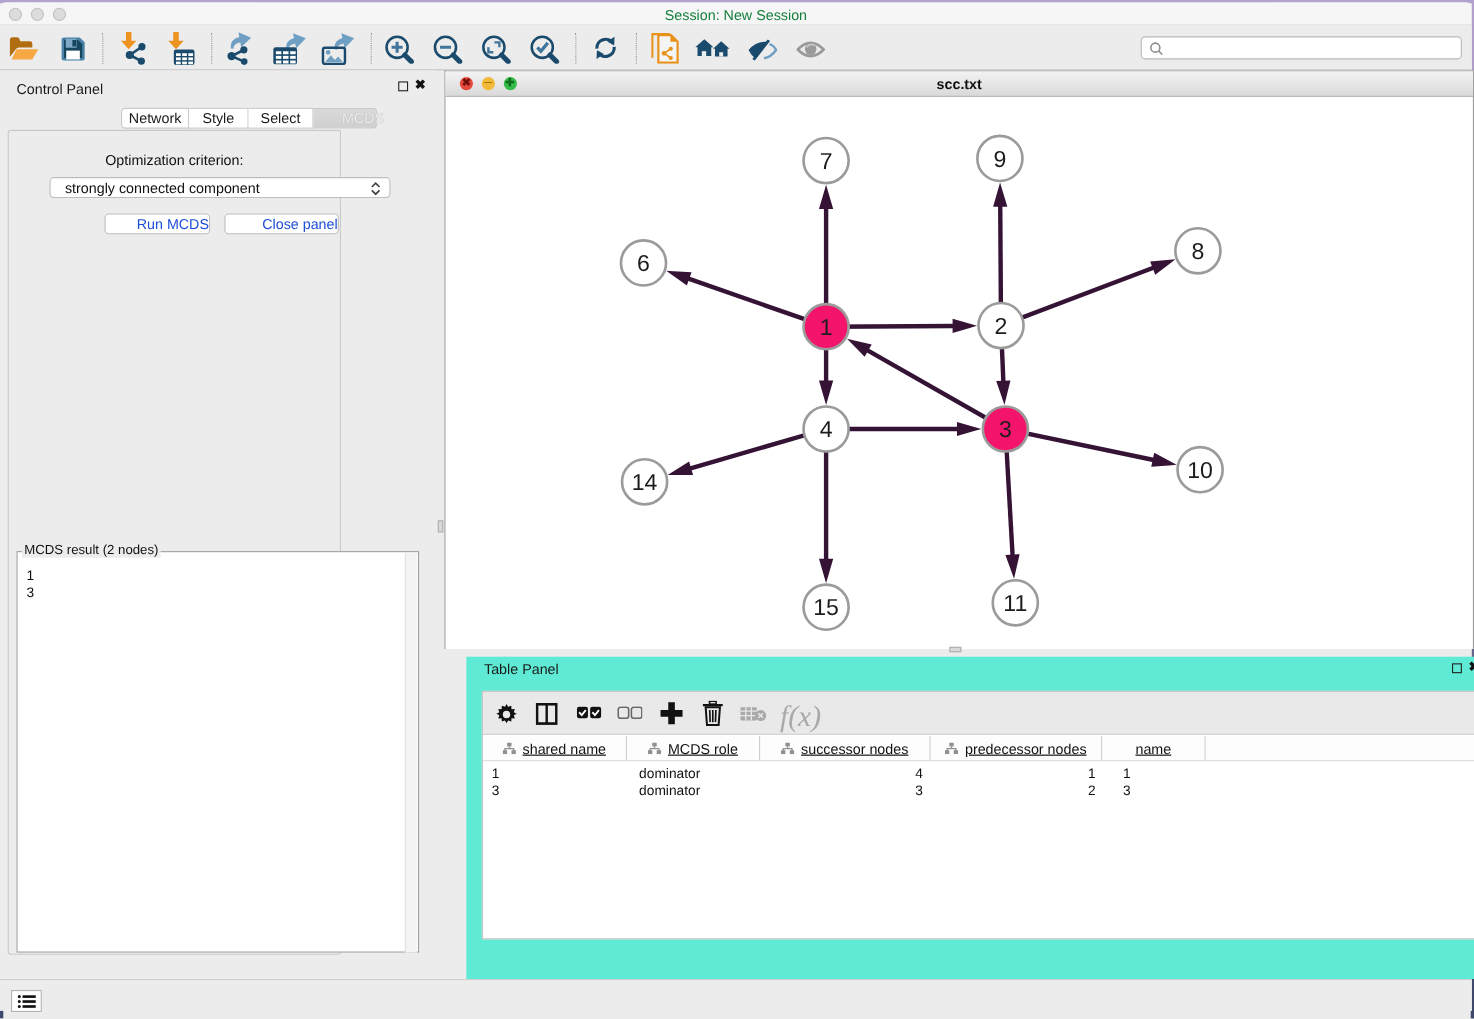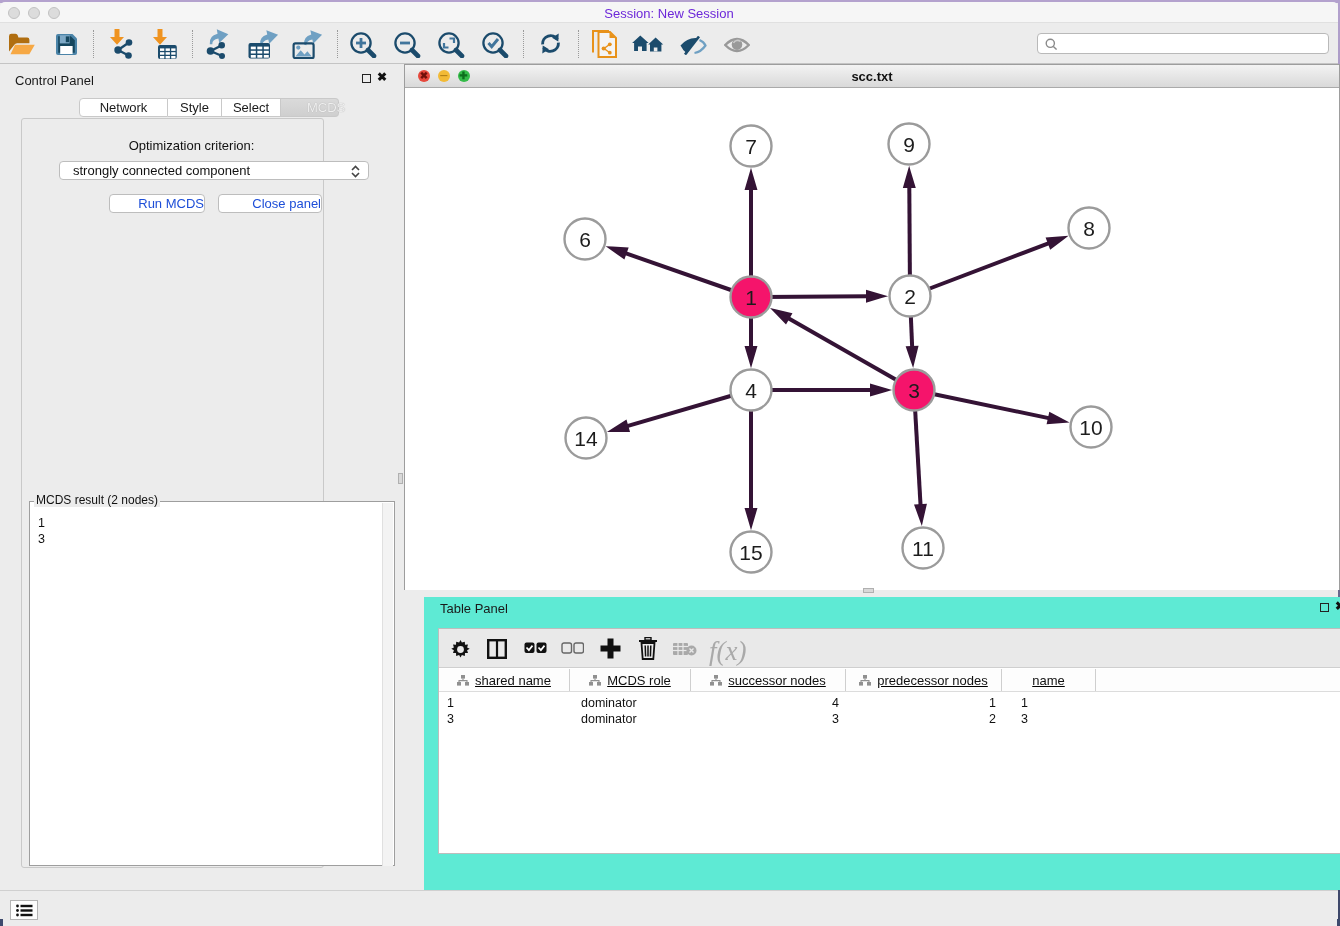--- a/index.html
+++ b/index.html
@@ -4,36 +4,36 @@
 <style>
 * { margin:0; padding:0; box-sizing:border-box; }
 html,body { width:1340px; height:926px; overflow:hidden; }
 body { font-family:"Liberation Sans", sans-serif; background:#ececec; position:relative; }
 .abs { position:absolute; }
 
 #desktop-top { left:0; top:0; width:1340px; height:3px; background:#b4a2ce; }
 #rightedge { right:0; top:0; width:2px; height:926px; background:linear-gradient(#b4a2ce, #3c4668); }
 #titlebar { left:0; top:2px; width:1338px; height:21px; background:#f6f6f6; border-radius:5px 5px 0 0; border-bottom:1px solid #e0e0e0; }
 .tl-gray { width:12px; height:12px; border-radius:50%; background:#dcdcdc; border:1px solid #c2c2c2; top:5px; }
-#wintitle { left:0; top:6px; width:1338px; text-align:center; font-size:13px; color:#6d28d9; }
+#wintitle { left:0; top:6px; width:1338px; text-align:center; font-size:13px; color:#15803d; }
 
 #toolbar { left:0; top:24px; width:1338px; height:40px; background:#ececec; border-bottom:1px solid #c4c4c4; }
 .tsep { top:6px; width:1px; height:28px; border-left:1px dotted #9a9a9a; }
 #searchbox { left:1037px; top:33px; width:292px; height:21px; background:#fff; border:1px solid #b9b9b9; border-radius:4px; }
 
 #cpanel { left:0; top:64px; width:395px; height:826px; background:#ececec; }
 .ptitle { font-size:13px; color:#1a1a1a; }
 .icon-sq { width:9px; height:9px; border:1.5px solid #222; display:inline-block; }
 .icon-x { font-size:12px; color:#111; font-weight:bold; }
 .tabrow { height:19px; display:flex; font-size:13px; }
 .tab { background:#fff; border:1px solid #c9c9c9; border-left:none; color:#1a1a1a; text-align:center; line-height:18px; }
 .tab.first { border-left:1px solid #c9c9c9; border-radius:4px 0 0 4px; }
 .tab.last { border-radius:0 4px 4px 0; }
 .tab.sel { background:linear-gradient(#dadada,#cfcfcf); color:#f0f0f0; text-shadow:0 0 1px #9d9d9d; }
-#cp-content { left:21px; top:54px; width:303px; height:750px; border:1px solid #c9c9c9; border-radius:3px; background:#ececec;padding-left:19px; }
+#cp-content { left:7px; top:54px; width:303px; height:750px; border:1px solid #c9c9c9; border-radius:3px; background:#ececec; }
 #optlabel { top:19px; width:100%; text-align:center; font-size:13px; color:#111; }
 #optselect { left:37px; top:42px; width:310px; height:19px; background:#fff; border:1px solid #bdbdbd; border-radius:4px; font-size:13px; color:#111; line-height:17px; padding-left:13px; }
 .btn { background:#fff; border:1px solid #bdbdbd; border-radius:4px; font-size:13px; color:#1d4ed8; text-align:right; line-height:17px; height:19px; top:75px; }
 #mcdsbox { left:7px; top:382px; width:366px; height:365px; border:1px solid #9e9e9e; background:#fff; }
 #mcdsleg { left:12px; top:374px; background:#ececec; font-size:12px; color:#111; padding:0 2px; }
 #mcds-sb { right:1px; top:1px; width:11px; height:363px; background:#f3f3f3; border-left:1px solid #e0e0e0; }
 .mcdsval { left:8px; font-size:12.5px; color:#111; }
 
 #netwin { left:404px; top:64px; width:936px; height:526px; background:#fff; border:1px solid #9d9d9d; border-bottom:none; }
 #nettitle { left:0; top:0; width:934px; height:23px; background:linear-gradient(#f3f3f3,#d9d9d9); border-bottom:1px solid #aaa; }
@@ -227,21 +227,21 @@
       <circle cx="6.3" cy="6.3" r="4.1" fill="none" stroke="#8a8a8a" stroke-width="1.4"></circle>
       <line x1="9.4" y1="9.4" x2="12.6" y2="12.6" stroke="#8a8a8a" stroke-width="1.4"></line>
     </svg>
 </div>
 
 <div class="abs" id="cpanel">
   <div class="abs ptitle" style="left:15px;top:9px;">Control Panel</div>
   <div class="abs icon-sq" style="left:362px;top:10px;"></div>
   <div class="abs icon-x" style="left:377px;top:6px;">✖</div>
   <div class="abs tabrow" style="left:79px;top:34px;">
-    <div class="tab first" style="width:89px;">Network</div>
+    <div class="tab first" style="width:62px;margin-left:31px;">Network</div>
     <div class="tab" style="width:54px;">Style</div>
     <div class="tab" style="width:59px;">Select</div>
     <div class="tab last sel" style="width:58px;padding-left:26px;">MCDS</div>
   </div>
   <div class="abs" id="cp-content">
     <div class="abs" id="optlabel">Optimization criterion:</div>
     <div class="abs" id="optselect">strongly connected component
       <svg class="abs" style="right:7px;top:3px;" width="11" height="13" viewBox="0 0 11 13">
           <path d="M2 5 L5.5 1.5 L9 5" fill="none" stroke="#444" stroke-width="1.6"></path>
           <path d="M2 8 L5.5 11.5 L9 8" fill="none" stroke="#444" stroke-width="1.6"></path>

